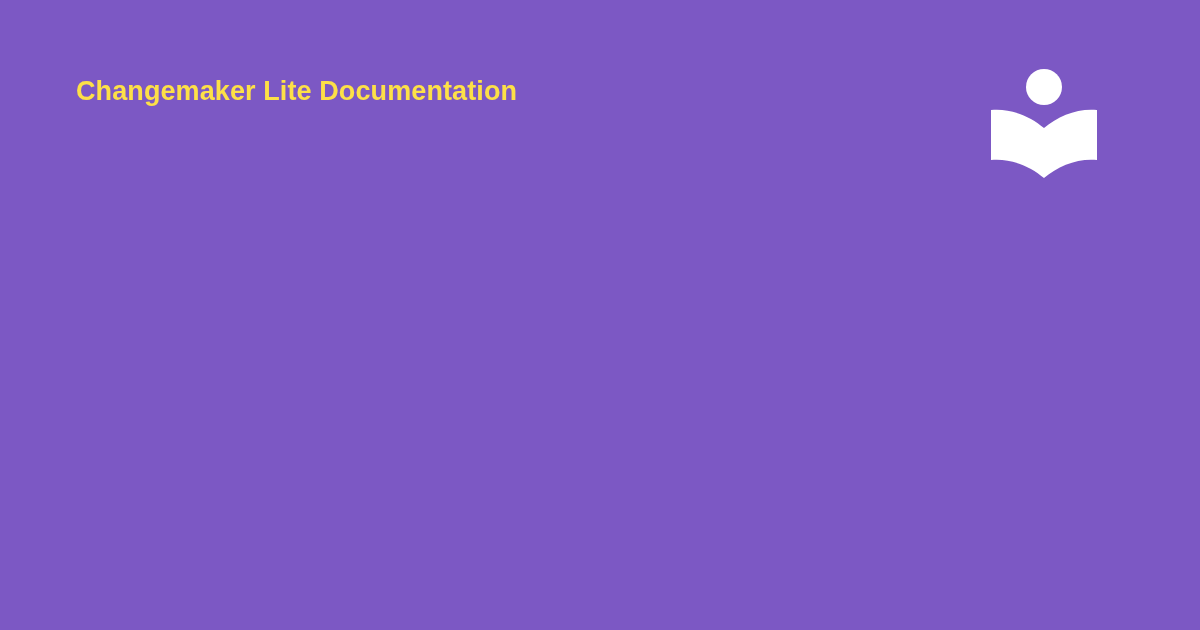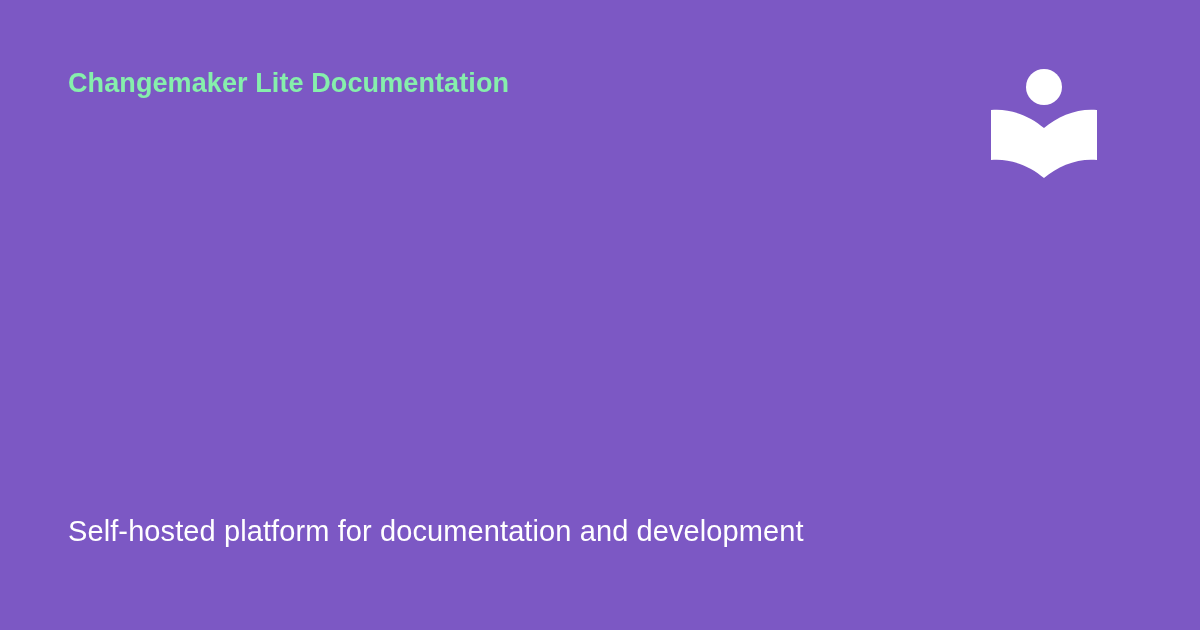--- a/index.html
+++ b/index.html
@@ -20,27 +20,27 @@
     background-color: #7c58c4;
     overflow: hidden;
     box-sizing: border-box;
   }
 
   
   .site-name {
     position: absolute;
     left: 68px;
     top: 68px;
-    margin: 0;
+    margin: 8px;
     font-family: "Liberation Sans", sans-serif;
     font-size: 27px;
     font-weight: 700;
     line-height: 1.15;
     letter-spacing: 0.1px;
-    color: #86efac;
+    color: #fde047;
     white-space: nowrap;
   }
 
   .brand-logo {
     position: absolute;
     left: 986px;
     top: 58px;
     width: 116px;
     height: 126px;
   }
@@ -100,15 +100,14 @@
 
       <path d="M111 52
                C 92 50, 72 58, 58 70
                L 58 120
                C 72 108, 92 100, 111 102
                Z" fill="#ffffff"></path>
     </svg>
   </div>
 
 
-  <div class="tagline">Self-hosted platform for documentation and development</div>
 
 </div>
 
 </body></html>

